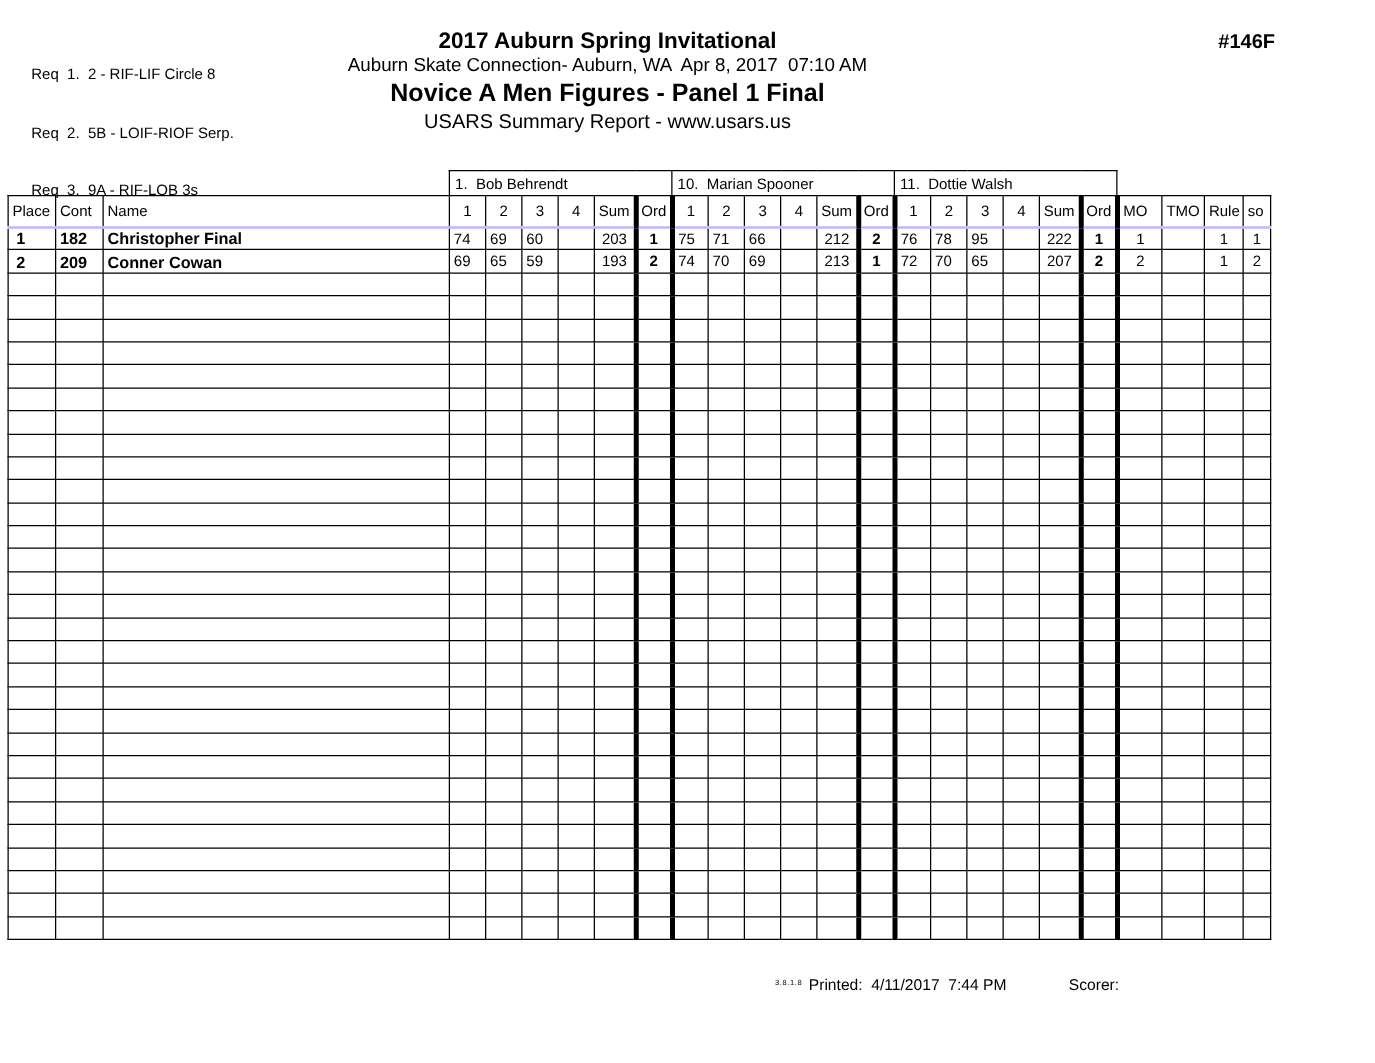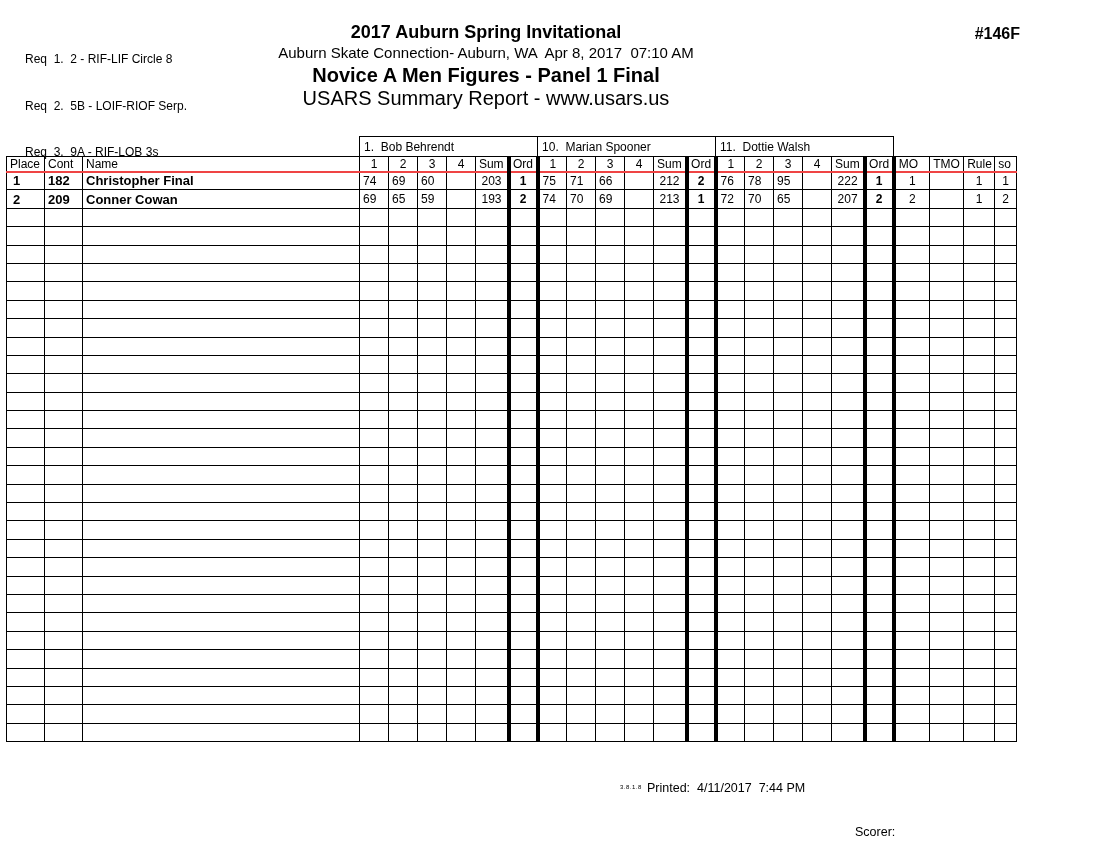--- a/index.html
+++ b/index.html
@@ -5,43 +5,43 @@
   * { box-sizing: border-box; margin: 0; padding: 0; }
   html, body { width: 1100px; height: 850px; background: #ffffff; overflow: hidden; }
   body { position: relative; font-family: "Liberation Sans", "DejaVu Sans", sans-serif; color: #000; }
 
   .reqs { position: absolute; left: 25px; top: 21px; font-size: 12px; line-height: 15.5px; white-space: pre; }
 
   .hdr { position: absolute; top: 22px; left: 0; width: 972px; text-align: center; }
   .hdr .t1 { font-size: 18px; font-weight: bold; line-height: 21px; white-space: pre; }
   .hdr .s1 { font-size: 15px; line-height: 20px; white-space: pre; }
   .hdr .t2 { font-size: 20px; font-weight: bold; line-height: 24px; white-space: pre; }
-  .hdr .s2 { font-size: 20px; line-height: 22px; white-space: pre; }
+  .hdr .s2 { font-size: 16px; line-height: 22px; white-space: pre; }
 
   .evnum { position: absolute; top: 25px; right: 80px; font-size: 16px; font-weight: bold; }
 
   table.results { position: absolute; left: 6px; top: 136px; width: 1010px;
                   border-collapse: collapse; table-layout: fixed; font-size: 12px; }
   .results td { border: 1px solid #000; height: 18.4px; padding: 0; overflow: hidden;
                 white-space: pre; vertical-align: middle; line-height: 1; }
   .results tr.jrow td { height: 20px; }
-  .results tr.hrow td { border-bottom: 2px solid #ef4444; height: 15px; margin-top: 46px; }
+  .results tr.hrow td { border-bottom: 2px solid #c4b5fd; height: 25px; margin-top: 46px; }
   td.nb { border: none; }
   td.jname { text-align: left; padding-left: 4px; font-size: 12px; }
   td.left { text-align: left; padding-left: 3px; }
   td.ctr  { text-align: center; }
   td.sum  { text-align: right; padding-right: 5px; }
   td.b    { font-weight: bold; }
   td.big  { font-size: 13px; }
   td.pl   { padding-left: 6px; }
   td.ord  { border-left: 4px solid #000; border-right: 4px solid #000; }
 
   .ver     { position: absolute; left: 620px; top: 784px; font-size: 6px; letter-spacing: 0.5px; }
   .printed { position: absolute; left: 647px; top: 781px; font-size: 12.5px; white-space: pre; }
-  .scorer  { position: absolute; left: 855px; top: 825px; font-size: 12.5px; }
+  .scorer  { position: absolute; left: 855px; top: 781px; font-size: 12.5px; }
 </style>
 </head>
 <body>
 
 <div class="reqs">
   <div>Req  1.  2 - RIF-LIF Circle 8</div>
   <div>Req  2.  5B - LOIF-RIOF Serp.</div>
   <div>Req  3.  9A - RIF-LOB 3s</div>
 </div>
 

